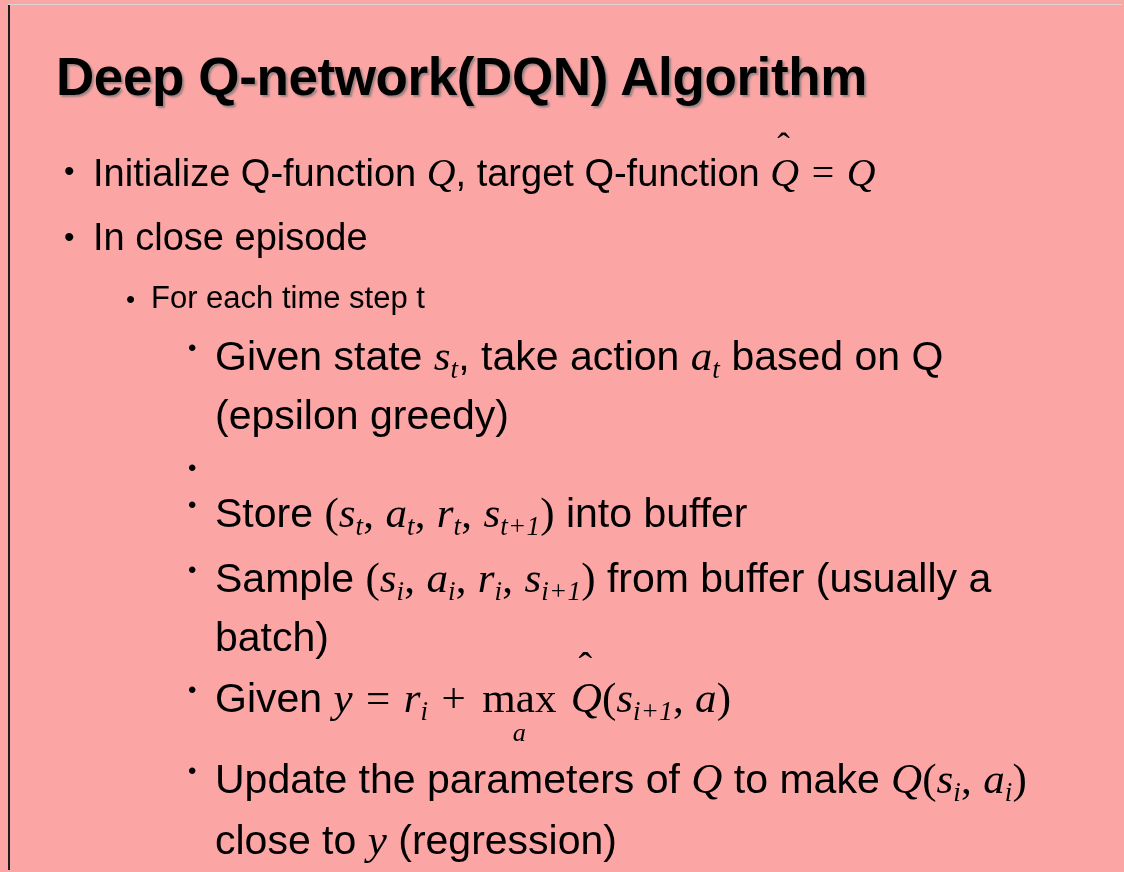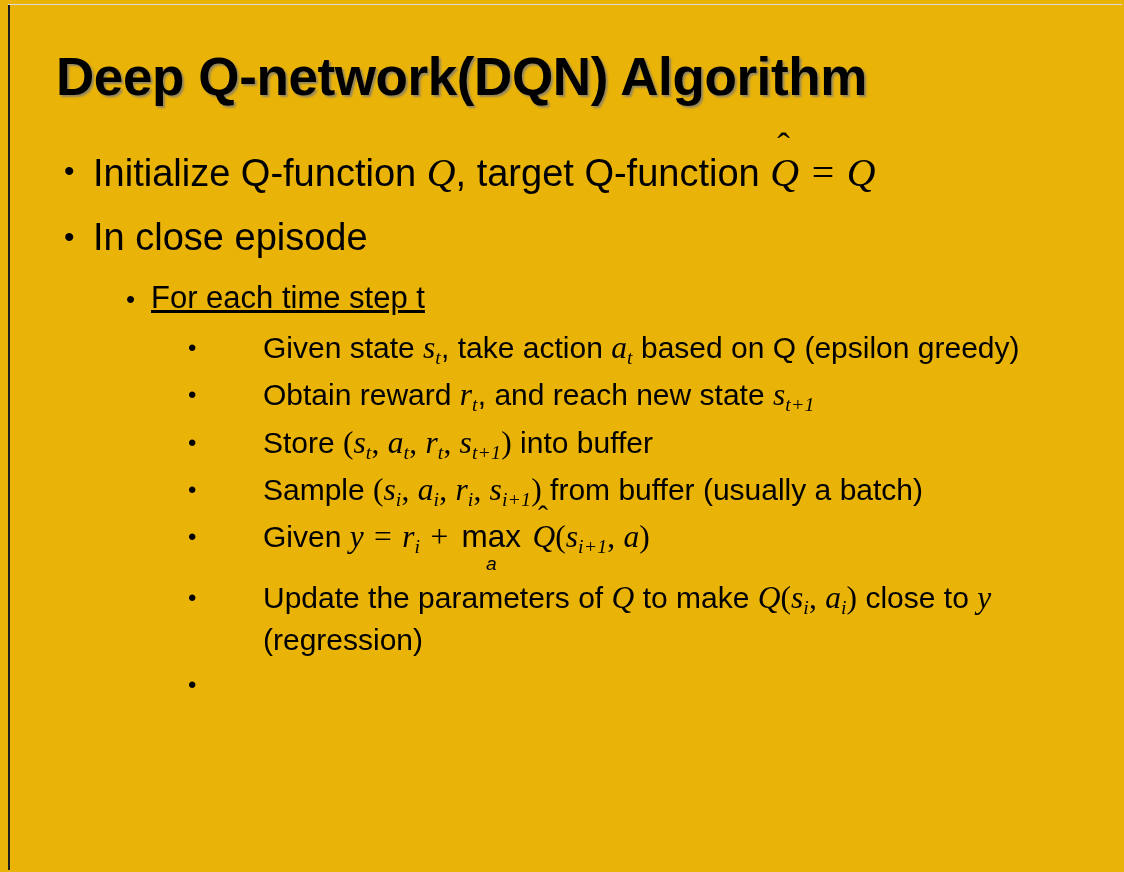--- a/index.html
+++ b/index.html
@@ -7,21 +7,21 @@
     padding: 0;
     background: #ffffff;
   }
   body {
     font-family: "Liberation Sans", sans-serif;
   }
   #slide {
     position: relative;
     width: 1124px;
     height: 872px;
-    background: #eab308;
+    background: #fca5a5;
     overflow: hidden;
     box-sizing: border-box;
   }
   
   #left-edge-rule {
     position: absolute;
     left: 8px;
     top: 4px;
     width: 2px;
     height: 866px;
@@ -91,38 +91,36 @@
     margin-bottom: 10px;
   }
   .lvl2 .bullet-dot {
     width: 25px;
     font-size: 26px;
     padding-top: 8px;
   }
   .lvl2 .bullet-text {
     font-size: 31px;
     line-height: 1.26;
-    text-decoration: underline;
   }
 
   
   .lvl3 {
     padding-left: 188px;
     margin-bottom: 4px;
   }
   .lvl3 .bullet-dot {
     width: 27px;
     font-size: 24px;
     padding-top: 9px;
   }
   .lvl3 .bullet-text {
-    font-size: 30px;
+    font-size: 41px;
     line-height: 1.33;
     max-width: 880px;
-    margin-left: 48px;
   }
 
   
   .mi {
     font-family: "Liberation Serif", "DejaVu Serif", serif;
     font-style: italic;
     font-size: 1.05em;
   }
   .mo {
     font-family: "Liberation Serif", "DejaVu Serif", serif;
@@ -159,21 +157,21 @@
     font-style: normal;
     font-size: 0.95em;
     line-height: 1;
   }
   
   .limop {
     display: inline-flex;
     flex-direction: column;
     align-items: center;
     vertical-align: baseline;
-    font-family: Liberation Sans, sans-serif;
+    font-family: Liberation Serif, serif;
     line-height: 1;
     margin: 0 3px;
   }
   .limop .op {
     font-style: normal;
     font-size: 1.05em;
   }
   .limop .lim {
     font-style: italic;
     font-size: 0.64em;
@@ -207,21 +205,20 @@
       <span class="bullet-text">For each time step t</span>
     </div>
 
     <div class="bullet-row lvl3">
       <span class="bullet-dot">•</span>
       <span class="bullet-text"><span>Given state</span> <span class="mi">s</span><span class="sub">t</span><span>, take action</span> <span class="mi">a</span><span class="sub">t</span> <span>based on Q (epsilon greedy)</span></span>
     </div>
 
     <div class="bullet-row lvl3">
       <span class="bullet-dot">•</span>
-      <span class="bullet-text"><span>Obtain reward</span> <span class="mi">r</span><span class="sub">t</span><span>, and reach new state</span> <span class="mi">s</span><span class="sub">t+1</span></span>
     </div>
 
     <div class="bullet-row lvl3">
       <span class="bullet-dot">•</span>
       <span class="bullet-text"><span>Store</span> <span class="mn">(</span><span class="mi">s</span><span class="sub">t</span><span class="mn">,</span> <span class="mi">a</span><span class="sub">t</span><span class="mn">,</span> <span class="mi">r</span><span class="sub">t</span><span class="mn">,</span> <span class="mi">s</span><span class="sub">t+1</span><span class="mn">)</span> <span>into buffer</span></span>
     </div>
 
     <div class="bullet-row lvl3">
       <span class="bullet-dot">•</span>
       <span class="bullet-text"><span>Sample</span> <span class="mn">(</span><span class="mi">s</span><span class="sub">i</span><span class="mn">,</span> <span class="mi">a</span><span class="sub">i</span><span class="mn">,</span> <span class="mi">r</span><span class="sub">i</span><span class="mn">,</span> <span class="mi">s</span><span class="sub">i+1</span><span class="mn">)</span> <span>from buffer (usually a batch)</span></span>

